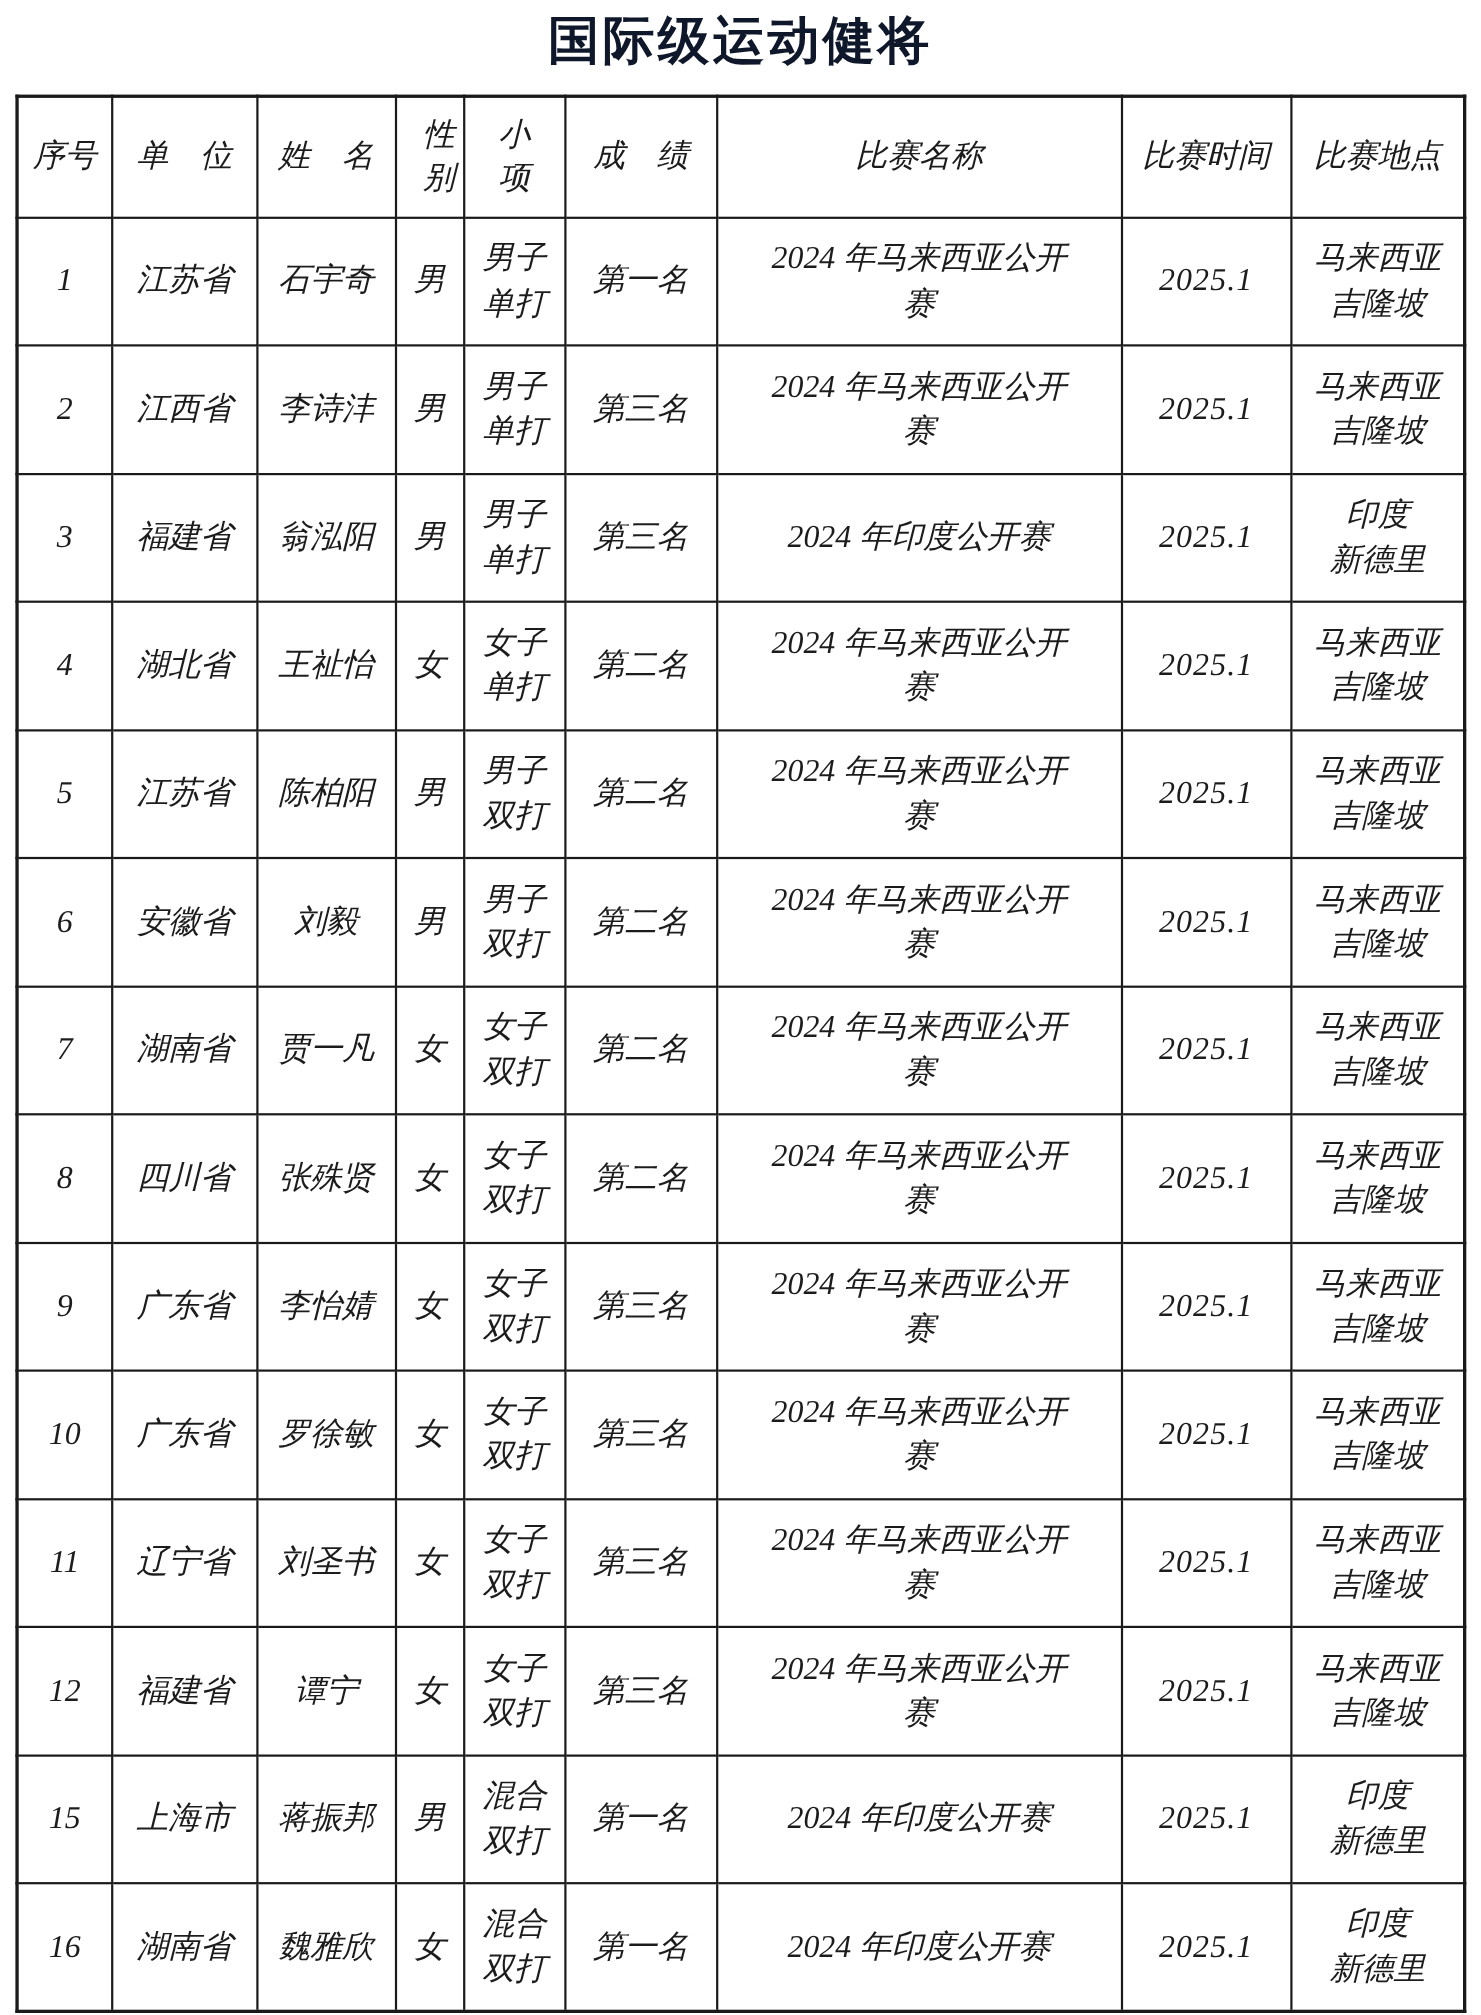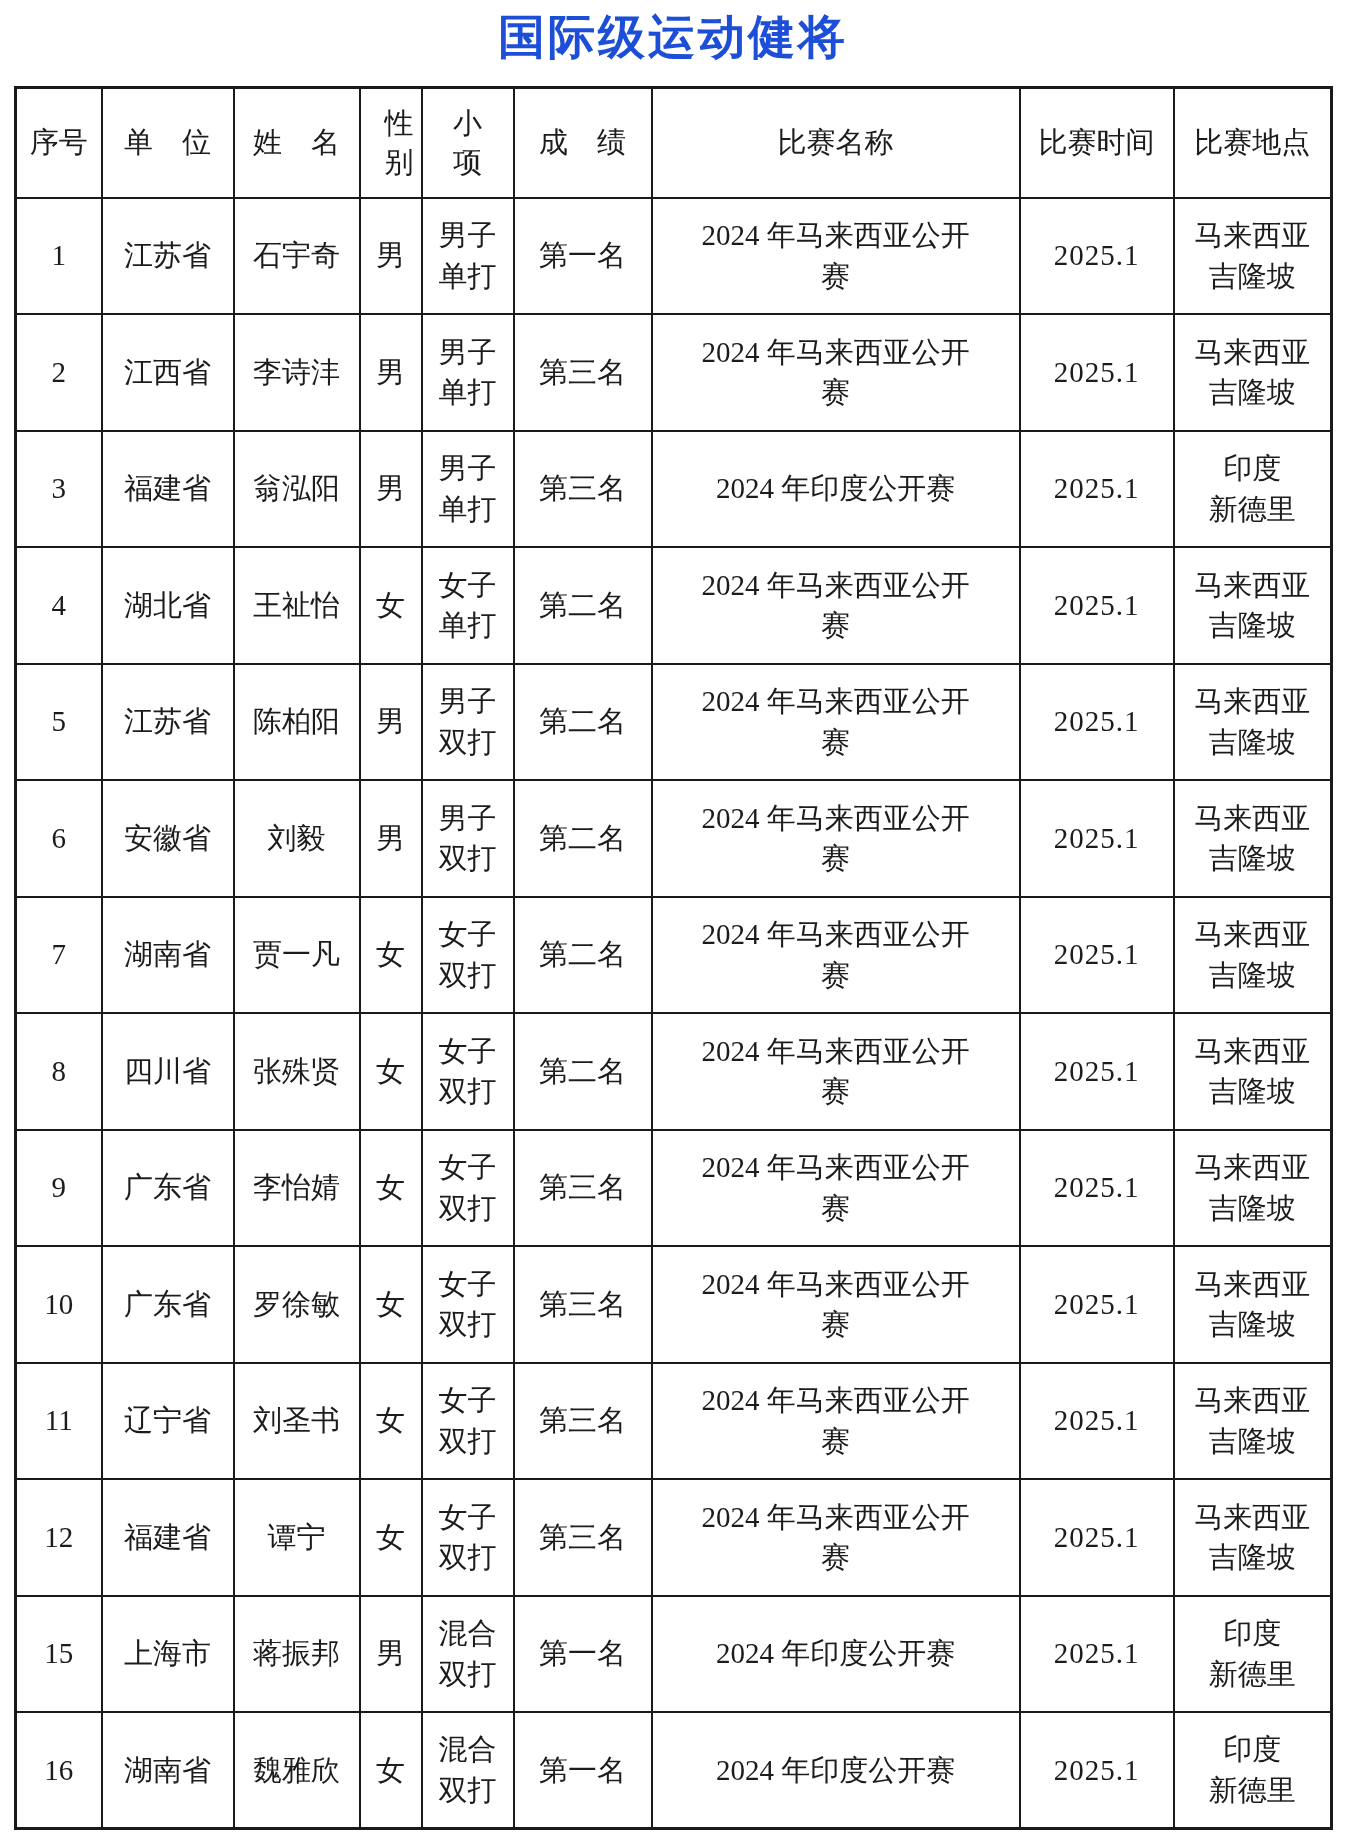--- a/index.html
+++ b/index.html
@@ -18,32 +18,33 @@
   }
   .page-title {
     position: absolute;
     top: 6px;
     left: 0;
     width: 1346px;
     text-align: center;
     font-size: 47px;
     font-weight: bold;
     letter-spacing: 3px;
-    color: #1d4ed8;
+    color: #0f172a;
   }
   table.athletes {
     position: absolute;
     left: 14px;
     top: 86px;
     width: 1316px;
     height: 1744px;
     border-collapse: collapse;
     table-layout: fixed;
     background: #ffffff;
     border: 3px solid #1a1a1a;
+    font-style: italic;
   }
   table.athletes th, table.athletes td {
     border: 2px solid #1a1a1a;
     text-align: center;
     vertical-align: middle;
     font-weight: normal;
     overflow: hidden;
   }
   thead tr { height: 110px; }
   tbody tr { height: 102px; }

